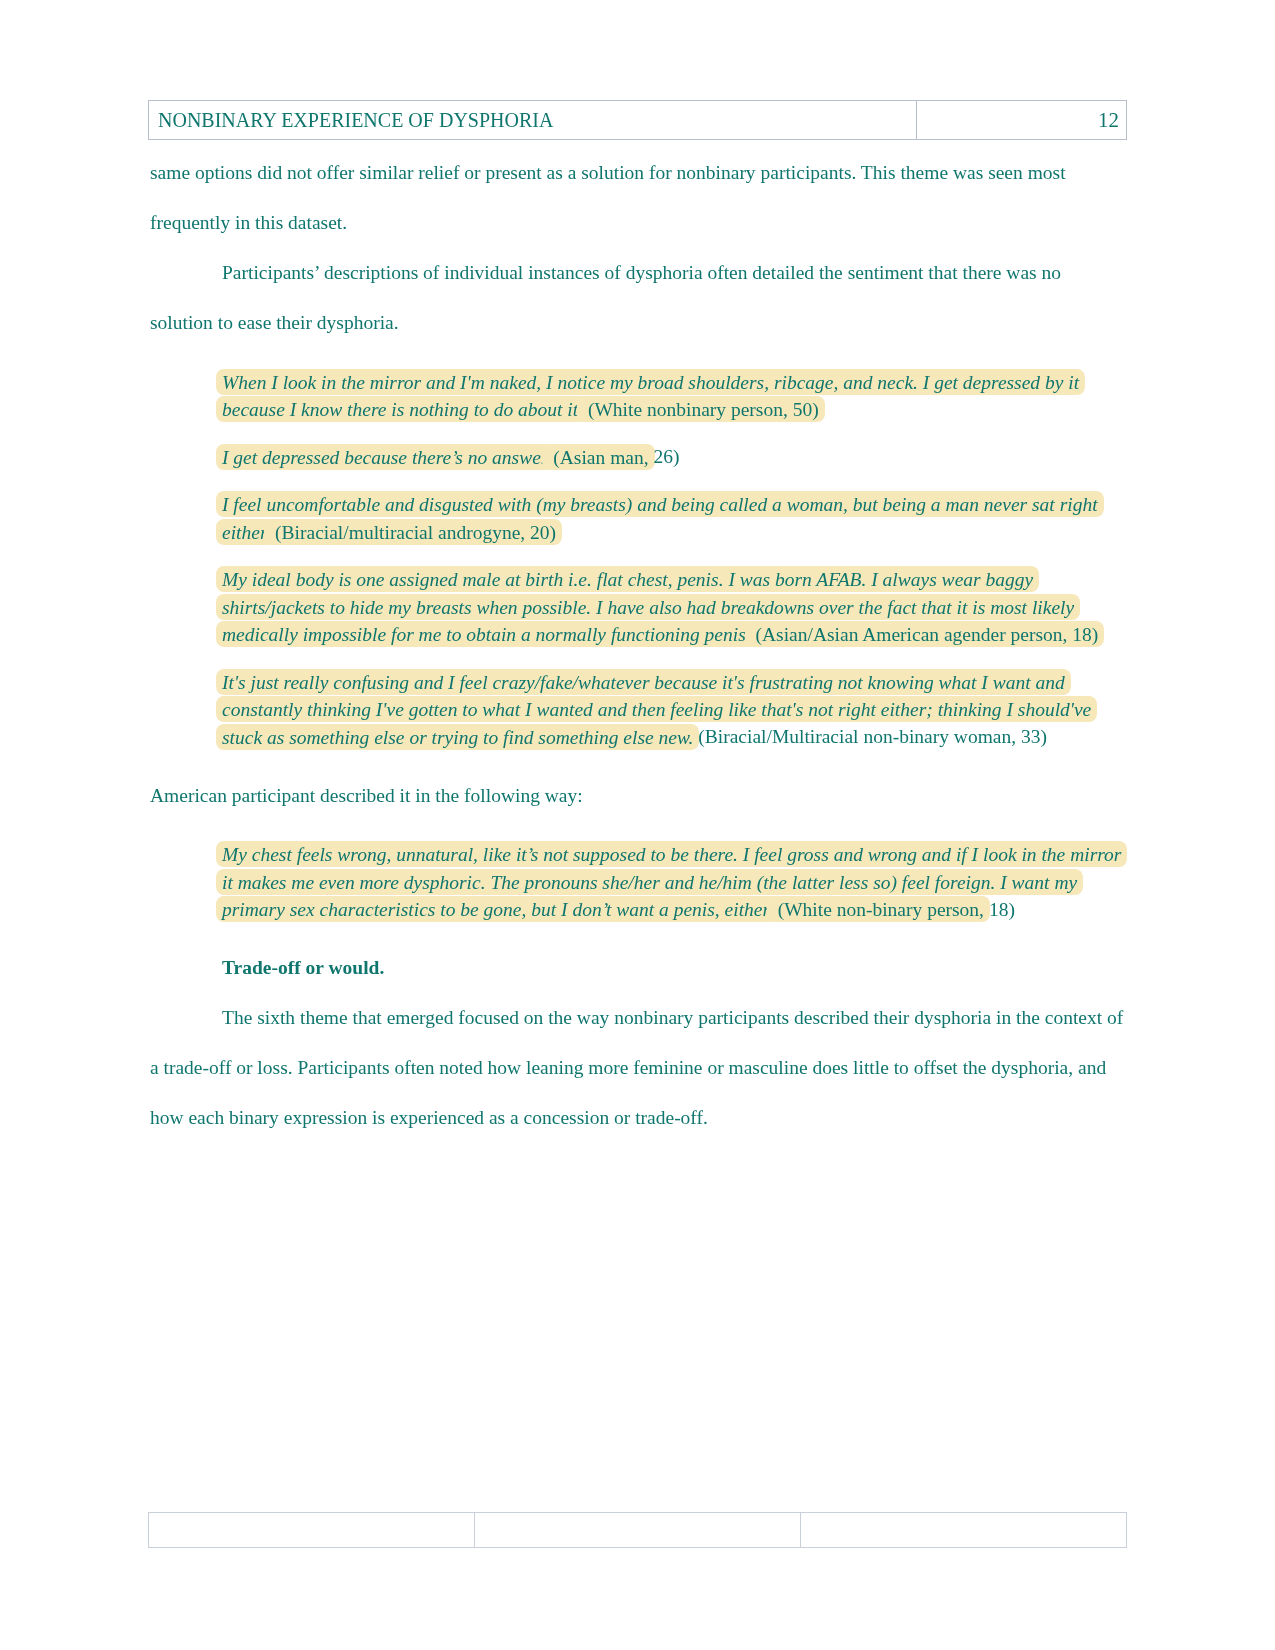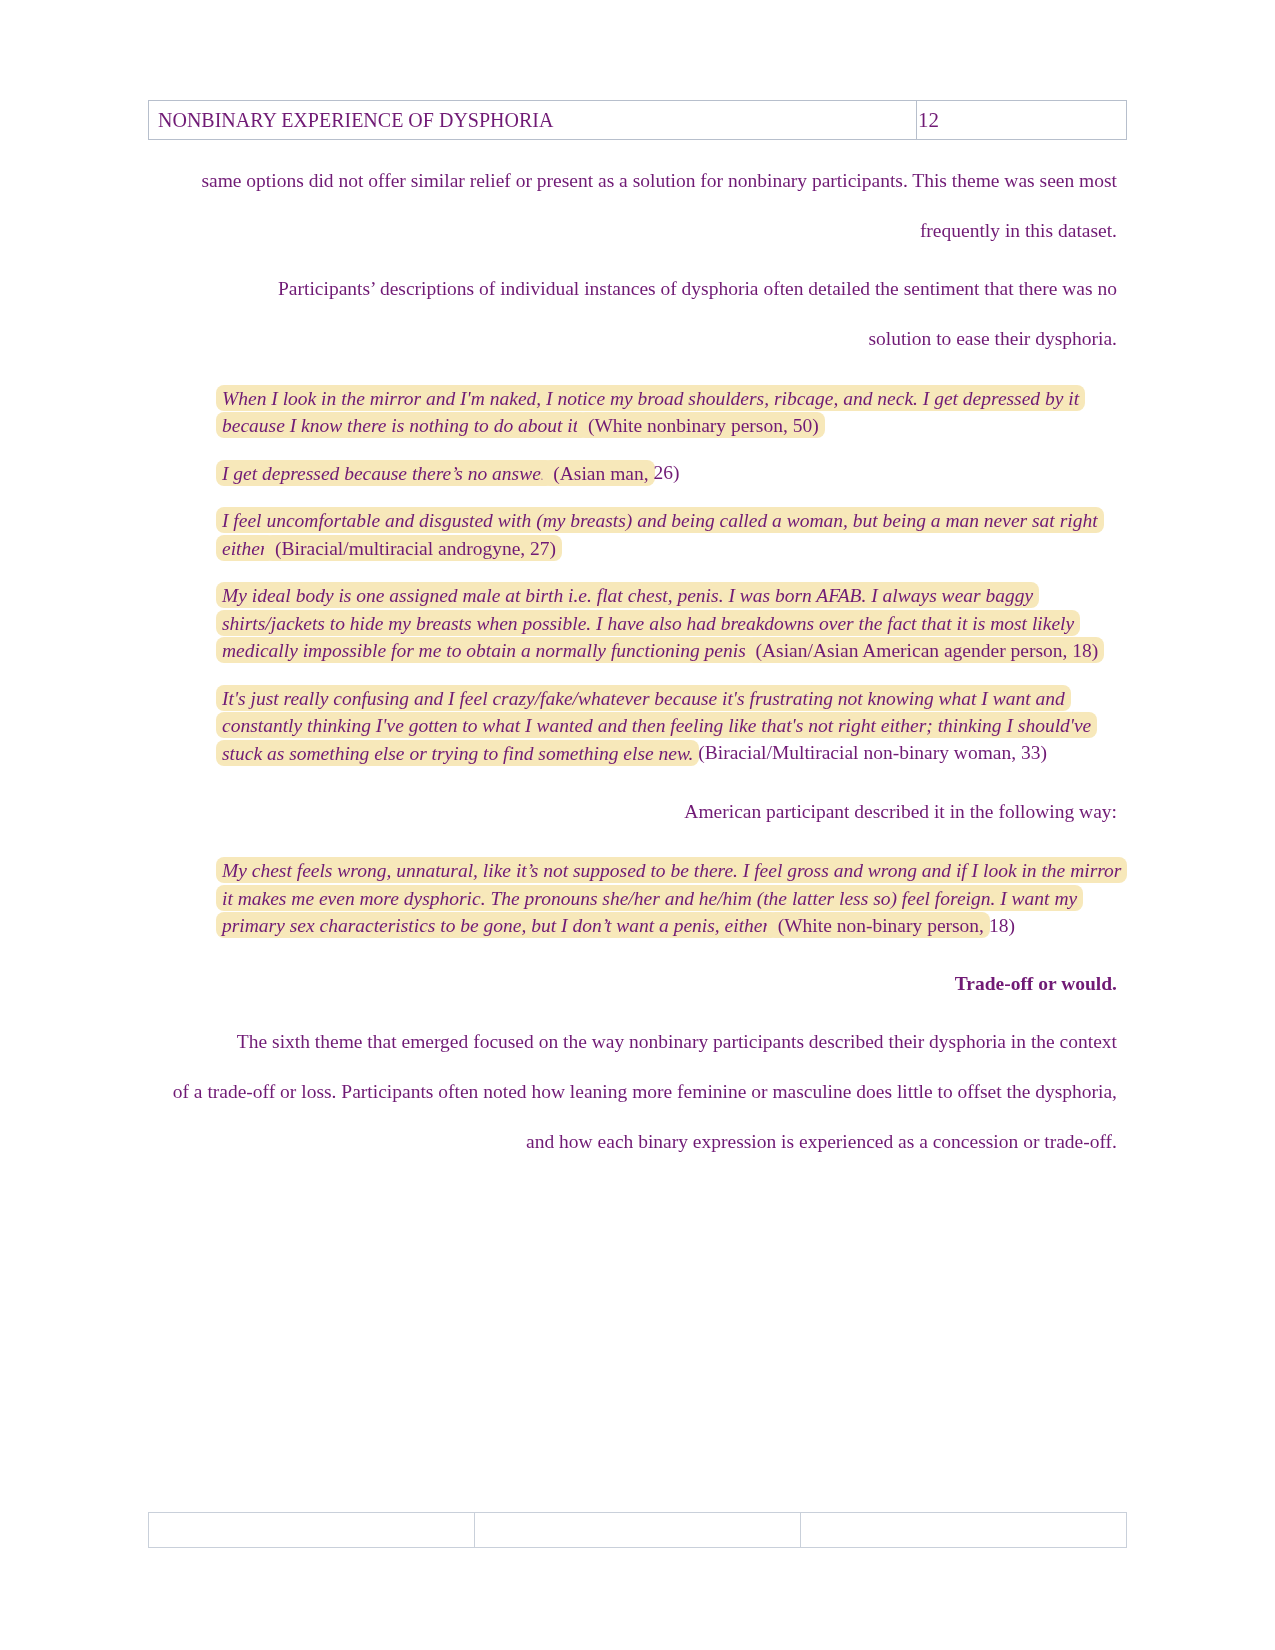--- a/index.html
+++ b/index.html
@@ -1,39 +1,39 @@
 <!DOCTYPE html>
 <html style="--hl: #f7e8ba;"><head>
 <meta charset="utf-8">
 <style>
   html,body{margin:0;padding:0;background:#ffffff;}
   .page{
     position:relative;
     width:1259px;height:1650px;
     background:#ffffff;
     font-family:"Liberation Serif","DejaVu Serif",serif;
-    color:#701a75;
+    color:#0f766e;
     overflow:hidden;
   }
   .header-table{
     position:absolute;top:100px;left:148px;width:979px;
     border-collapse:collapse;table-layout:fixed;
   }
   .header-table td{
     border:1px solid #b7bfcc;
     height:36px;vertical-align:middle;
     font-size:20px;
   }
   .header-table td.running{width:79%;padding-left:9px;}
-  .header-table td.pageno{width:21%;text-align:left;padding-right:7px;font-size:21px;font-family:Liberation Serif, serif;}
+  .header-table td.pageno{width:21%;text-align:right;padding-right:7px;font-size:21px;font-family:Liberation Serif, serif;}
   .content{
     position:absolute;top:148px;left:150px;width:975px;
     font-size:19.5px;line-height:50px;
   }
-  .para{margin:8px;text-align:right;}
+  .para{margin:0;text-align:left;}
   .indent{text-indent:72px;}
   .heading-text{font-weight:bold;}
   .quote{
     margin:20px 0 20px 72px;
     line-height:27.5px;
     font-style:italic;
   }
   .rm{font-style:normal;}
   .hl{
     background:var(--hl,#f7e8ba);
@@ -70,21 +70,21 @@
   <div class="content">
 
     <p class="para">same options did not offer similar relief or present as a solution for nonbinary participants. This theme was seen most frequently in this dataset.</p>
 
     <p class="para indent">Participants’ descriptions of individual instances of dysphoria often detailed the sentiment that there was no solution to ease their dysphoria.</p>
 
     <div class="quote"><span class="hl">When I look in the mirror and I'm naked, I notice my broad shoulders, ribcage, and neck. I get depressed by it because I know there is nothing to do about it.</span><span class="rm hl"> (White nonbinary person, 50)</span><span class="rm"></span></div>
 
     <div class="quote"><span class="hl">I get depressed because there’s no answer</span><span class="rm hl"> (Asian man,</span><span class="rm"> 26)</span></div>
 
-    <div class="quote"><span class="hl">I feel uncomfortable and disgusted with (my breasts) and being called a woman, but being a man never sat right either.</span><span class="rm hl"> (Biracial/multiracial androgyne, 27)</span><span class="rm"></span></div>
+    <div class="quote"><span class="hl">I feel uncomfortable and disgusted with (my breasts) and being called a woman, but being a man never sat right either.</span><span class="rm hl"> (Biracial/multiracial androgyne, 20)</span><span class="rm"></span></div>
 
 
 
     <div class="quote"><span class="hl">My ideal body is one assigned male at birth i.e. flat chest, penis. I was born AFAB. I always wear baggy shirts/jackets to hide my breasts when possible. I have also had breakdowns over the fact that it is most likely medically impossible for me to obtain a normally functioning penis.</span><span class="rm hl"> (Asian/Asian American agender person, 18)</span><span class="rm"></span></div>
 
     <div class="quote"><span class="hl">It's just really confusing and I feel crazy/fake/whatever because it's frustrating not knowing what I want and constantly thinking I've gotten to what I wanted and then feeling like that's not right either; thinking I should've stuck as something else or trying to find something else new.</span><span class="rm"> (Biracial/Multiracial non-binary woman, 33)</span></div>
 
     <p class="para">American participant described it in the following way:</p>
 
     <div class="quote"><span class="hl">My chest feels wrong, unnatural, like it’s not supposed to be there. I feel gross and wrong and if I look in the mirror it makes me even more dysphoric. The pronouns she/her and he/him (the latter less so) feel foreign. I want my primary sex characteristics to be gone, but I don’t want a penis, either.</span><span class="rm hl"> (White non-binary person,</span><span class="rm"> 18)</span></div>

